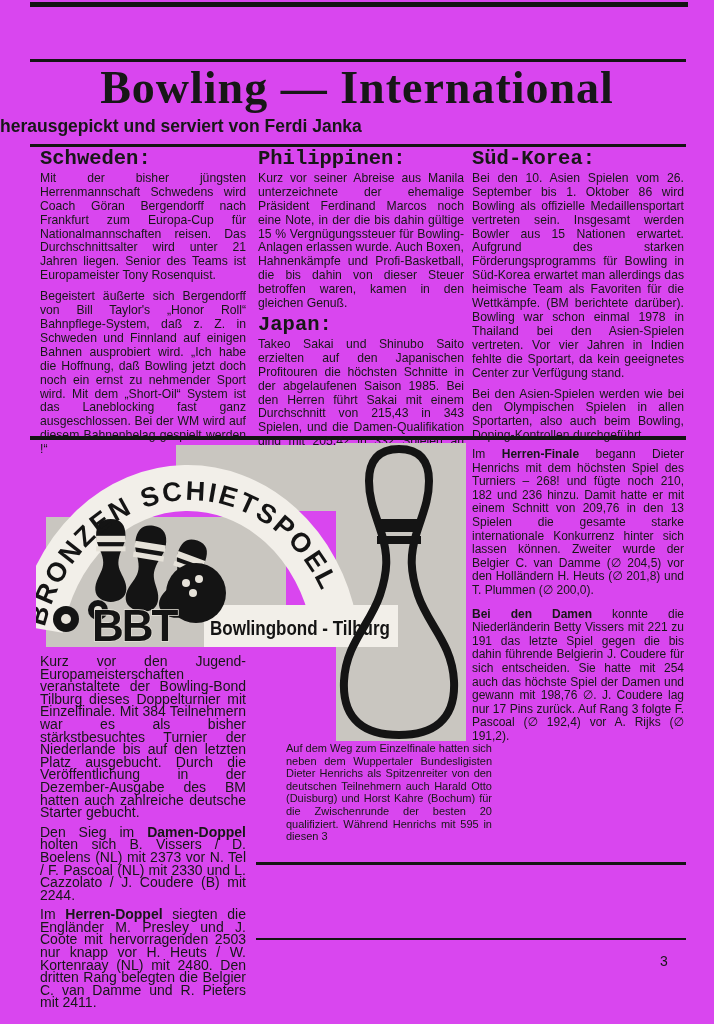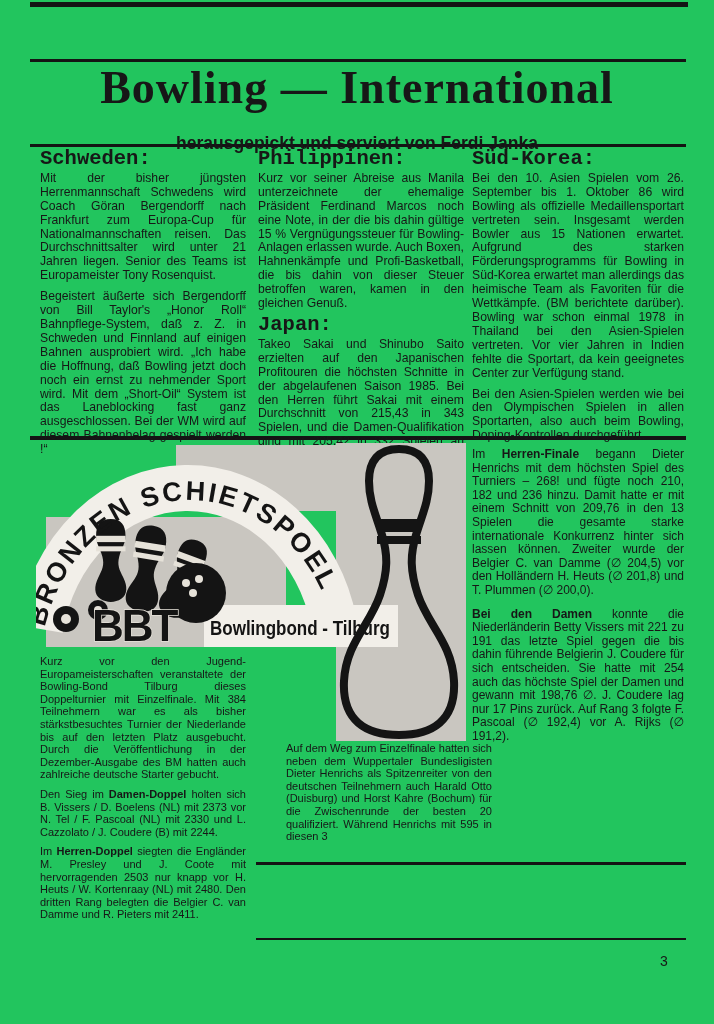--- a/index.html
+++ b/index.html
@@ -1,39 +1,39 @@
 <!DOCTYPE html>
 <html><head>
 <meta charset="utf-8">
 <style>
   html,body{margin:0;padding:0;background:#8a8782;}
   .page{
     position:relative;width:714px;height:1024px;margin:0 auto;
-    background:#22c55e;color:#171717;overflow:hidden;
+    background:#d946ef;color:#171717;overflow:hidden;
     font-family:"Liberation Sans","DejaVu Sans",sans-serif;
   }
   .hr{position:absolute;background:#141414;}
   .page-title{
     position:absolute;left:0;top:60px;width:714px;text-align:center;
     font-family:"Liberation Serif","DejaVu Serif",serif;font-weight:bold;
     font-size:46px;letter-spacing:1px;line-height:56px;
   }
   .page-subtitle{
-    position:absolute;left:0;top:133px;width:714px;text-align:center;
+    position:absolute;left:0;top:116px;width:714px;text-align:left;
     font-weight:bold;font-size:17.5px;
   }
   .col{position:absolute;}
   .col h2{margin:0 0 6px 0;font-size:20.5px;letter-spacing:0;font-family:Liberation Mono, monospace;}
   .col p{margin:0 0 7px 0;text-align:justify;}
   .top-col{top:152px;width:206px;font-size:12.2px;line-height:13.9px;}
   #col-top-1{left:40px;}
   #col-top-2{left:258px;}
   #col-top-3{left:472px;width:212px;}
   .sub-head{margin-top:4px;}
-  #col-bot-1{left:40px;top:655px;width:206px;font-size:11px;line-height:12.6px;}
+  #col-bot-1{left:40px;top:655px;width:206px;font-size:14px;line-height:12.6px;}
   #col-bot-2{left:258px;top:742px;width:206px;font-size:11px;line-height:12.6px;margin-left:28px;}
   #col-bot-3{left:472px;top:448px;width:212px;font-size:12px;line-height:13.6px;}
   #col-bot-3 p{margin:0 0 10px 0;}
   .b{font-weight:bold;}
   .caption{
     position:absolute;left:258px;top:871px;width:428px;
     font-weight:bold;font-size:14.2px;line-height:18px;text-align:justify;
   }
   .page-number{position:absolute;left:660px;top:953px;font-size:14px;}
   .graphic{position:absolute;left:36px;top:443px;width:430px;height:300px;}

